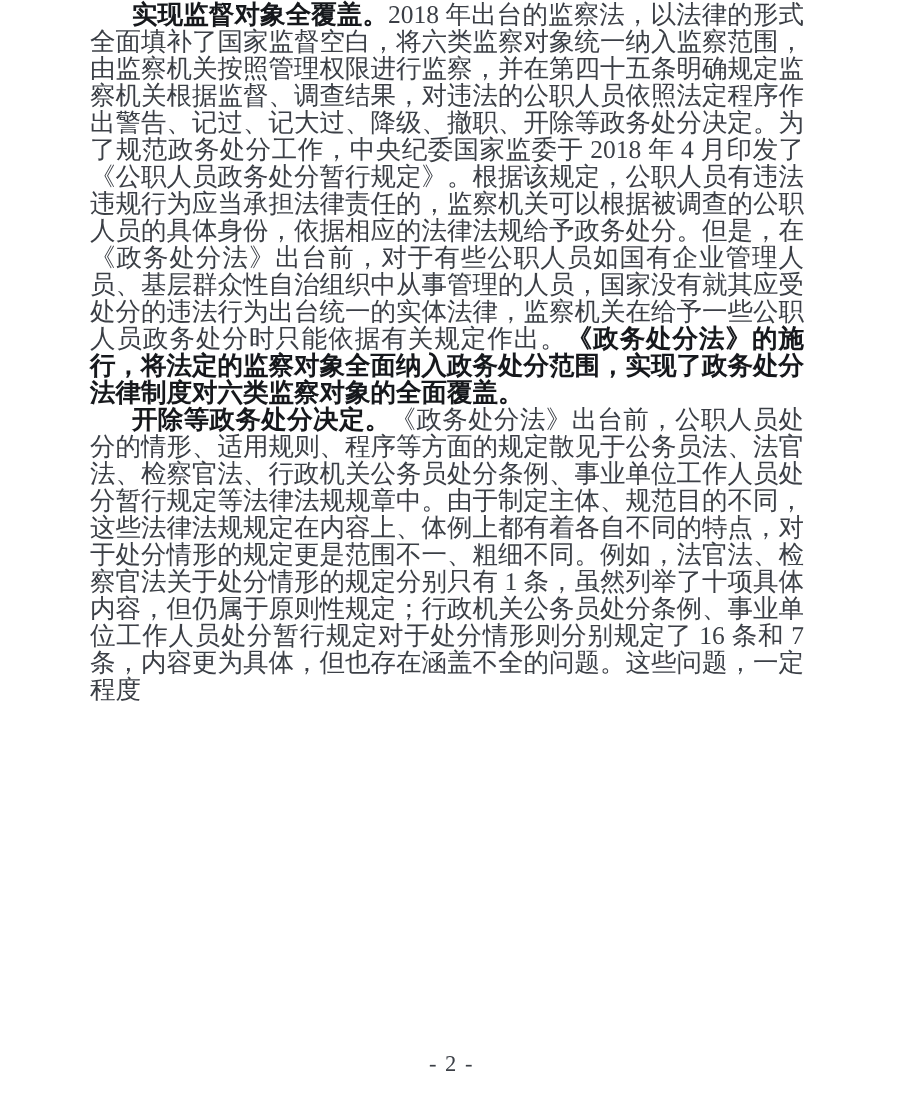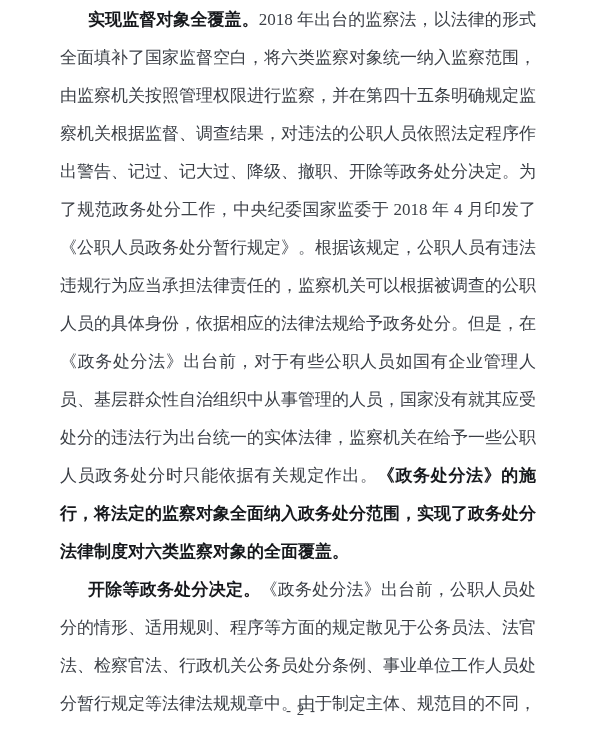--- a/index.html
+++ b/index.html
@@ -18,21 +18,21 @@
   .content {
     position: absolute;
     left: 60px;
     top: 1px;
     width: 476px;
   }
   .para {
     margin: 0;
     padding: 0;
     font-size: 17px;
-    line-height: 38px;
+    line-height: 18px;
     color: #3b3f46;
     text-align: justify;
     text-justify: inter-ideograph;
     text-indent: 28px;
     word-break: break-all;
   }
   .para-heading, .para-emphasis {
     font-family: "Liberation Sans", sans-serif;
     font-weight: 700;
     color: #16181c;
@@ -50,18 +50,18 @@
   }
 </style>
 </head>
 <body>
 
 <div class="page">
   <div class="content">
 
     <p class="para"><span class="para-heading">实现监督对象全覆盖。</span><span class="para-body">2018 年出台的监察法，以法律的形式全面填补了国家监督空白，将六类监察对象统一纳入监察范围，由监察机关按照管理权限进行监察，并在第四十五条明确规定监察机关根据监督、调查结果，对违法的公职人员依照法定程序作出警告、记过、记大过、降级、撤职、开除等政务处分决定。为了规范政务处分工作，中央纪委国家监委于 2018 年 4 月印发了《公职人员政务处分暂行规定》。根据该规定，公职人员有违法违规行为应当承担法律责任的，监察机关可以根据被调查的公职人员的具体身份，依据相应的法律法规给予政务处分。但是，在《政务处分法》出台前，对于有些公职人员如国有企业管理人员、基层群众性自治组织中从事管理的人员，国家没有就其应受处分的违法行为出台统一的实体法律，监察机关在给予一些公职人员政务处分时只能依据有关规定作出。</span><span class="para-emphasis">《政务处分法》的施行，将法定的监察对象全面纳入政务处分范围，实现了政务处分法律制度对六类监察对象的全面覆盖。</span></p>
 
-    <p class="para"><span class="para-heading">开除等政务处分决定。</span><span class="para-body">《政务处分法》出台前，公职人员处分的情形、适用规则、程序等方面的规定散见于公务员法、法官法、检察官法、行政机关公务员处分条例、事业单位工作人员处分暂行规定等法律法规规章中。由于制定主体、规范目的不同，这些法律法规规定在内容上、体例上都有着各自不同的特点，对于处分情形的规定更是范围不一、粗细不同。例如，法官法、检察官法关于处分情形的规定分别只有 1 条，虽然列举了十项具体内容，但仍属于原则性规定；行政机关公务员处分条例、事业单位工作人员处分暂行规定对于处分情形则分别规定了 11 条和 7 条，内容更为具体，但也存在涵盖不全的问题。这些问题，一定程度</span></p>
+    <p class="para"><span class="para-heading">开除等政务处分决定。</span><span class="para-body">《政务处分法》出台前，公职人员处分的情形、适用规则、程序等方面的规定散见于公务员法、法官法、检察官法、行政机关公务员处分条例、事业单位工作人员处分暂行规定等法律法规规章中。由于制定主体、规范目的不同，这些法律法规规定在内容上、体例上都有着各自不同的特点，对于处分情形的规定更是范围不一、粗细不同。例如，法官法、检察官法关于处分情形的规定分别只有 1 条，虽然列举了十项具体内容，但仍属于原则性规定；行政机关公务员处分条例、事业单位工作人员处分暂行规定对于处分情形则分别规定了 16 条和 7 条，内容更为具体，但也存在涵盖不全的问题。这些问题，一定程度</span></p>
 
   </div>
 
   <div class="page-footer">- 2 -</div>
 </div>
 
 </body></html>

